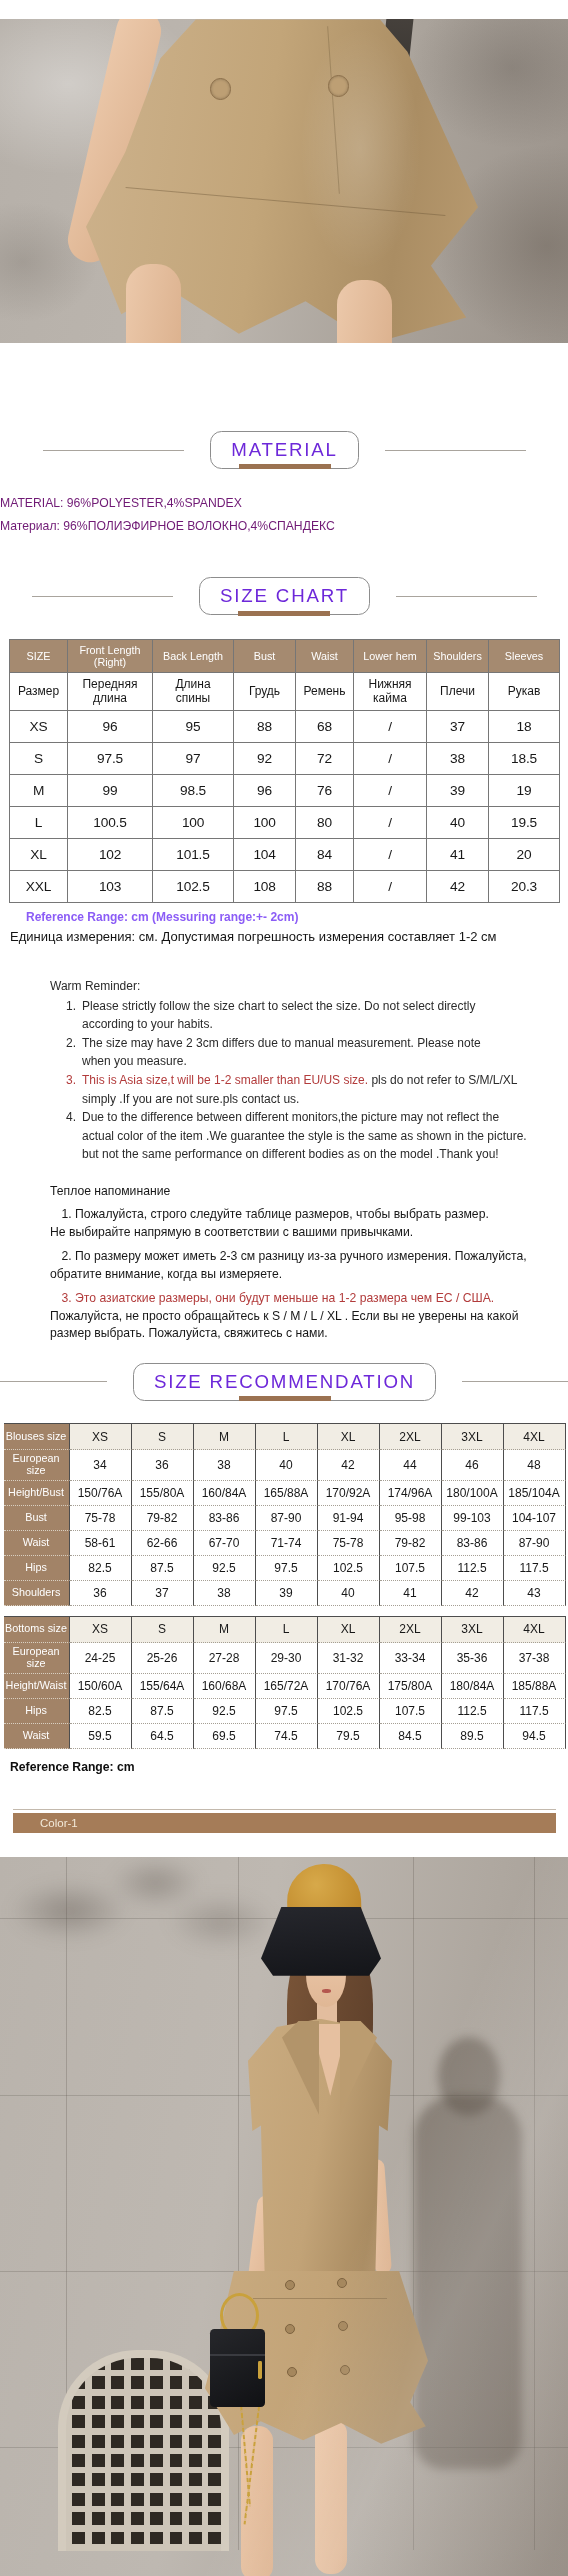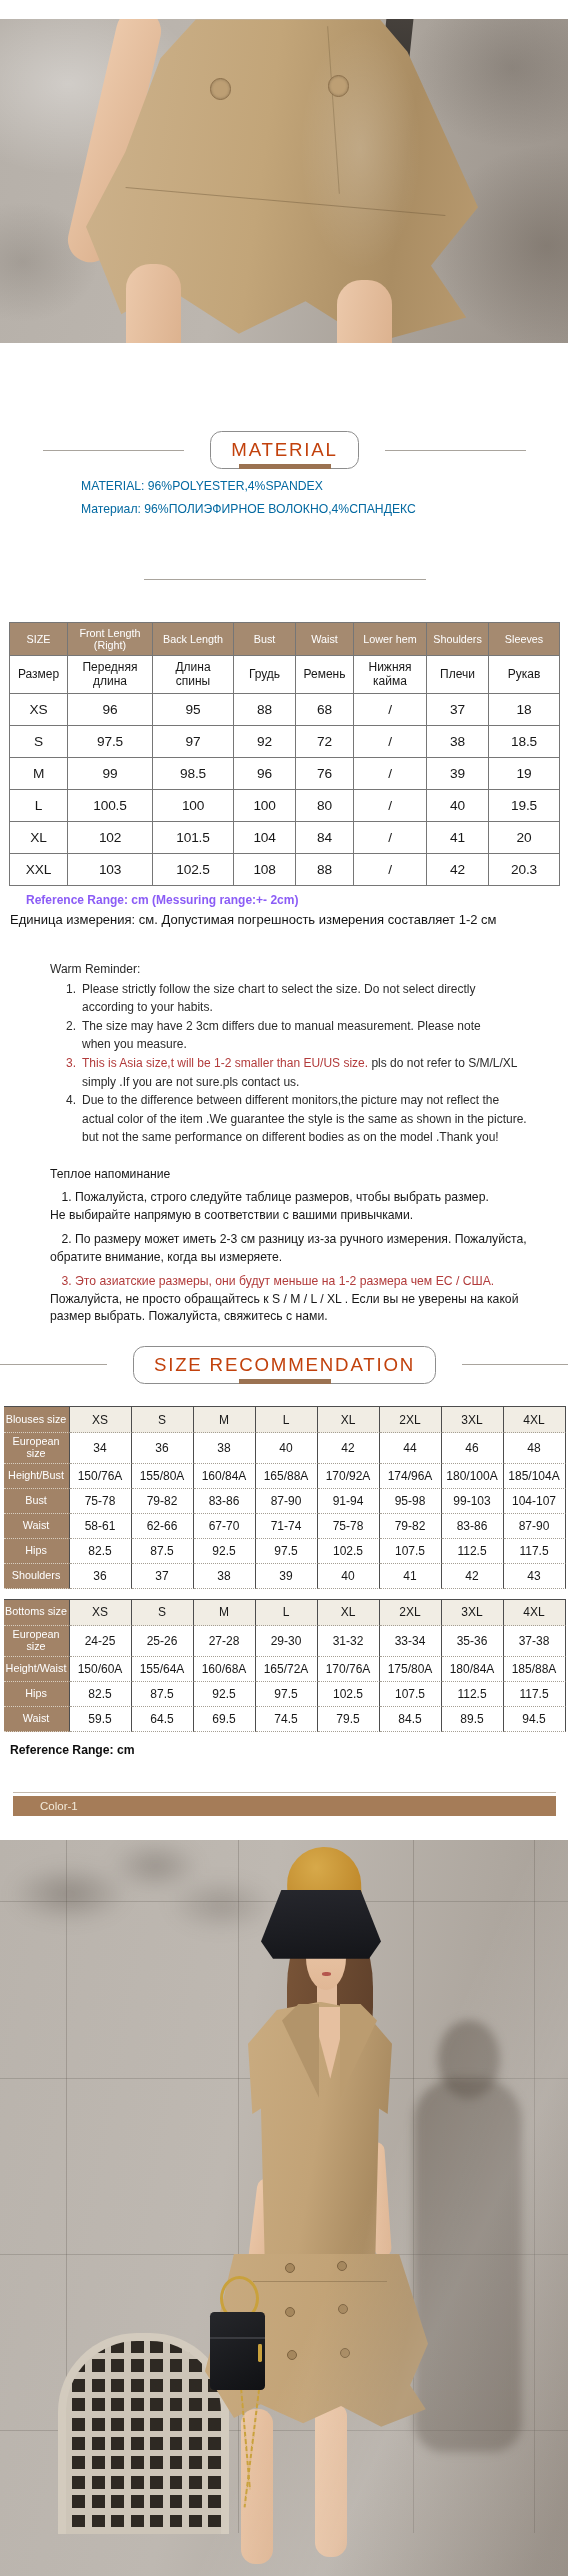--- a/index.html
+++ b/index.html
@@ -4,26 +4,26 @@
 <style>
   html,body{margin:0;padding:0;background:#ffffff;}
   body{width:569px;font-family:"Liberation Sans",sans-serif;color:#1c1c1c;}
   .page{width:569px;position:relative;overflow:hidden;background:#fff;}
 
   
   .sec-header{display:flex;align-items:center;justify-content:center;position:relative;height:43px;}
   .sec-header .hline{height:0.7px;background:#a9a49d;flex:1;max-width:141px;}
   .sec-header .hbox{position:relative;border:1.1px solid #8d8d8d;border-radius:11.5px;
      margin:0 26px;padding:7.2px 20px;background:#fff;}
-  .sec-header .hbox .htitle{font-size:18.7px;letter-spacing:1.8px;color:#c2410c;white-space:nowrap;}
+  .sec-header .hbox .htitle{font-size:18.7px;letter-spacing:1.8px;color:#6d28d9;white-space:nowrap;}
   .sec-header .hbar{position:absolute;left:50%;transform:translateX(-50%);bottom:-1.4px;
      width:92px;height:5px;background:#9b7251;}
 
   
-  .material-text{margin-top:4px;padding-left:81px;font-size:12.2px;line-height:1.85;color:#0369a1;}
+  .material-text{margin-top:21px;font-size:12.2px;line-height:1.85;color:#701a75;}
 
   
   table.size-chart{width:549px;margin:21.6px auto 0;border-collapse:collapse;table-layout:fixed;}
   table.size-chart td{border:1.4px solid #767676;text-align:center;vertical-align:middle;
      white-space:pre-line;padding:0 1.4px;}
   table.size-chart tr:first-child td{background:#a58a70;color:#ffffff;font-size:10.8px;height:32px;line-height:1.15;}
   table.size-chart tr:nth-child(2) td{font-size:12px;height:37px;line-height:1.15;color:#181818;}
   table.size-chart tr:nth-child(n+3) td{font-size:13.7px;height:31px;color:#181818;letter-spacing:-0.2px;}
 
   .refline-en{margin:7.2px 0 0;padding-left:26px;font-size:12px;font-weight:bold;color:#8b5cf6;}
@@ -174,20 +174,24 @@
     </div>
     <div class="hline"></div>
   </div>
   <div class="material-text">
     <div>MATERIAL:  96%POLYESTER,4%SPANDEX</div>
     <div>Материал:  96%ПОЛИЭФИРНОЕ ВОЛОКНО,4%СПАНДЕКС</div>
   </div>
 
   <div class="sec-header" style="margin-top:37px;">
     <div class="hline"></div>
+    <div class="hbox">
+      <div class="htitle">SIZE CHART</div>
+      <div class="hbar"></div>
+    </div>
     <div class="hline"></div>
   </div>
 
   <table class="size-chart">
     <colgroup>
       <col style="width:58px">
         <col style="width:85px">
         <col style="width:81px">
         <col style="width:62px">
       <col style="width:58px">

